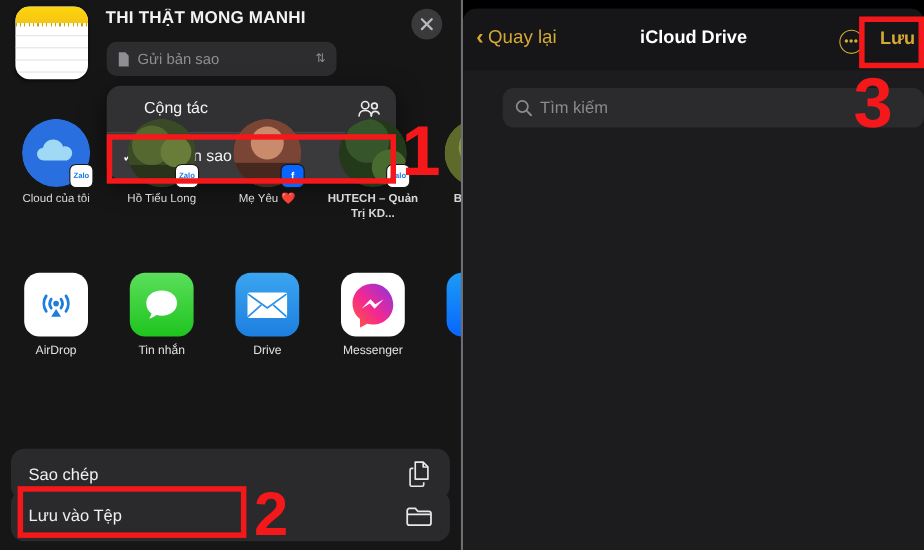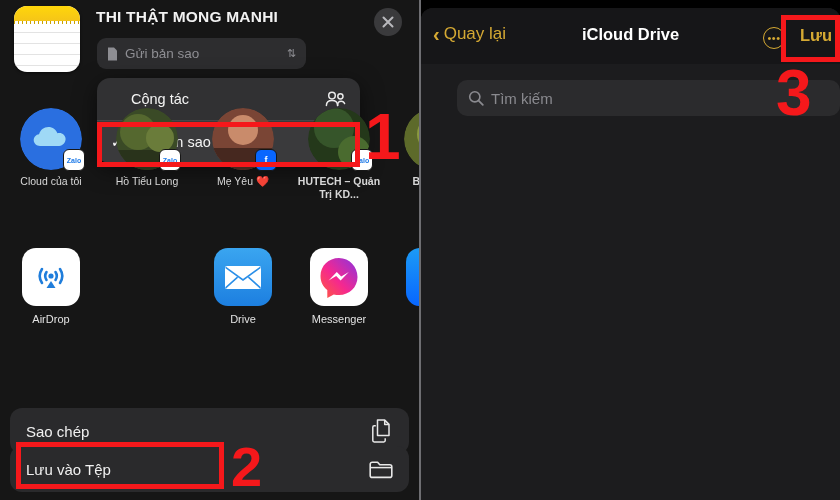--- a/index.html
+++ b/index.html
@@ -342,20 +342,28 @@
                 <path d="M15.5 23a7.3 7.3 0 0 1 0-8"></path>
                 <path d="M24.5 23a7.3 7.3 0 0 0 0-8"></path>
               </g>
               <circle cx="20" cy="19" r="2.6" fill="#1f7ddb"></circle>
               <path d="M20 24 L15.5 31 h9z" fill="#1f7ddb"></path>
             </svg>
           </div>
           <div class="aname">AirDrop</div>
         </div>
 
+        <div class="app" style="left:104px">
+          <div class="ico" style="background:linear-gradient(#5bdf5b,#1ec41e)">
+            <svg width="40" height="40" viewBox="0 0 40 40">
+              <path d="M20 7c8.3 0 14 5 14 11.4S28.3 30 20 30c-1.7 0-3.4-.2-4.9-.7-2 1.7-4.6 2.9-6.6 3.3.9-1.3 1.9-3 2.2-4.6C7.6 25.8 6 22.4 6 18.4 6 12 11.7 7 20 7z" fill="#fff"></path>
+            </svg>
+          </div>
+          <div class="aname">Tin nhắn</div>
+        </div>
 
         <div class="app" style="left:200px">
           <div class="ico" style="background:linear-gradient(#3aa5f0,#1d7fe0)">
             <svg width="40" height="30" viewBox="0 0 40 30">
               <rect x="2" y="4" width="36" height="23" rx="2" fill="#fff"></rect>
               <path d="M2.6 5.4 L20 18 L37.4 5.4" fill="none" stroke="#2b8fe8" stroke-width="1.6"></path>
               <path d="M2.6 25.8 L14.6 15.2 M37.4 25.8 L25.4 15.2" fill="none" stroke="#2b8fe8" stroke-width="1.6"></path>
             </svg>
           </div>
           <div class="aname">Drive</div>

